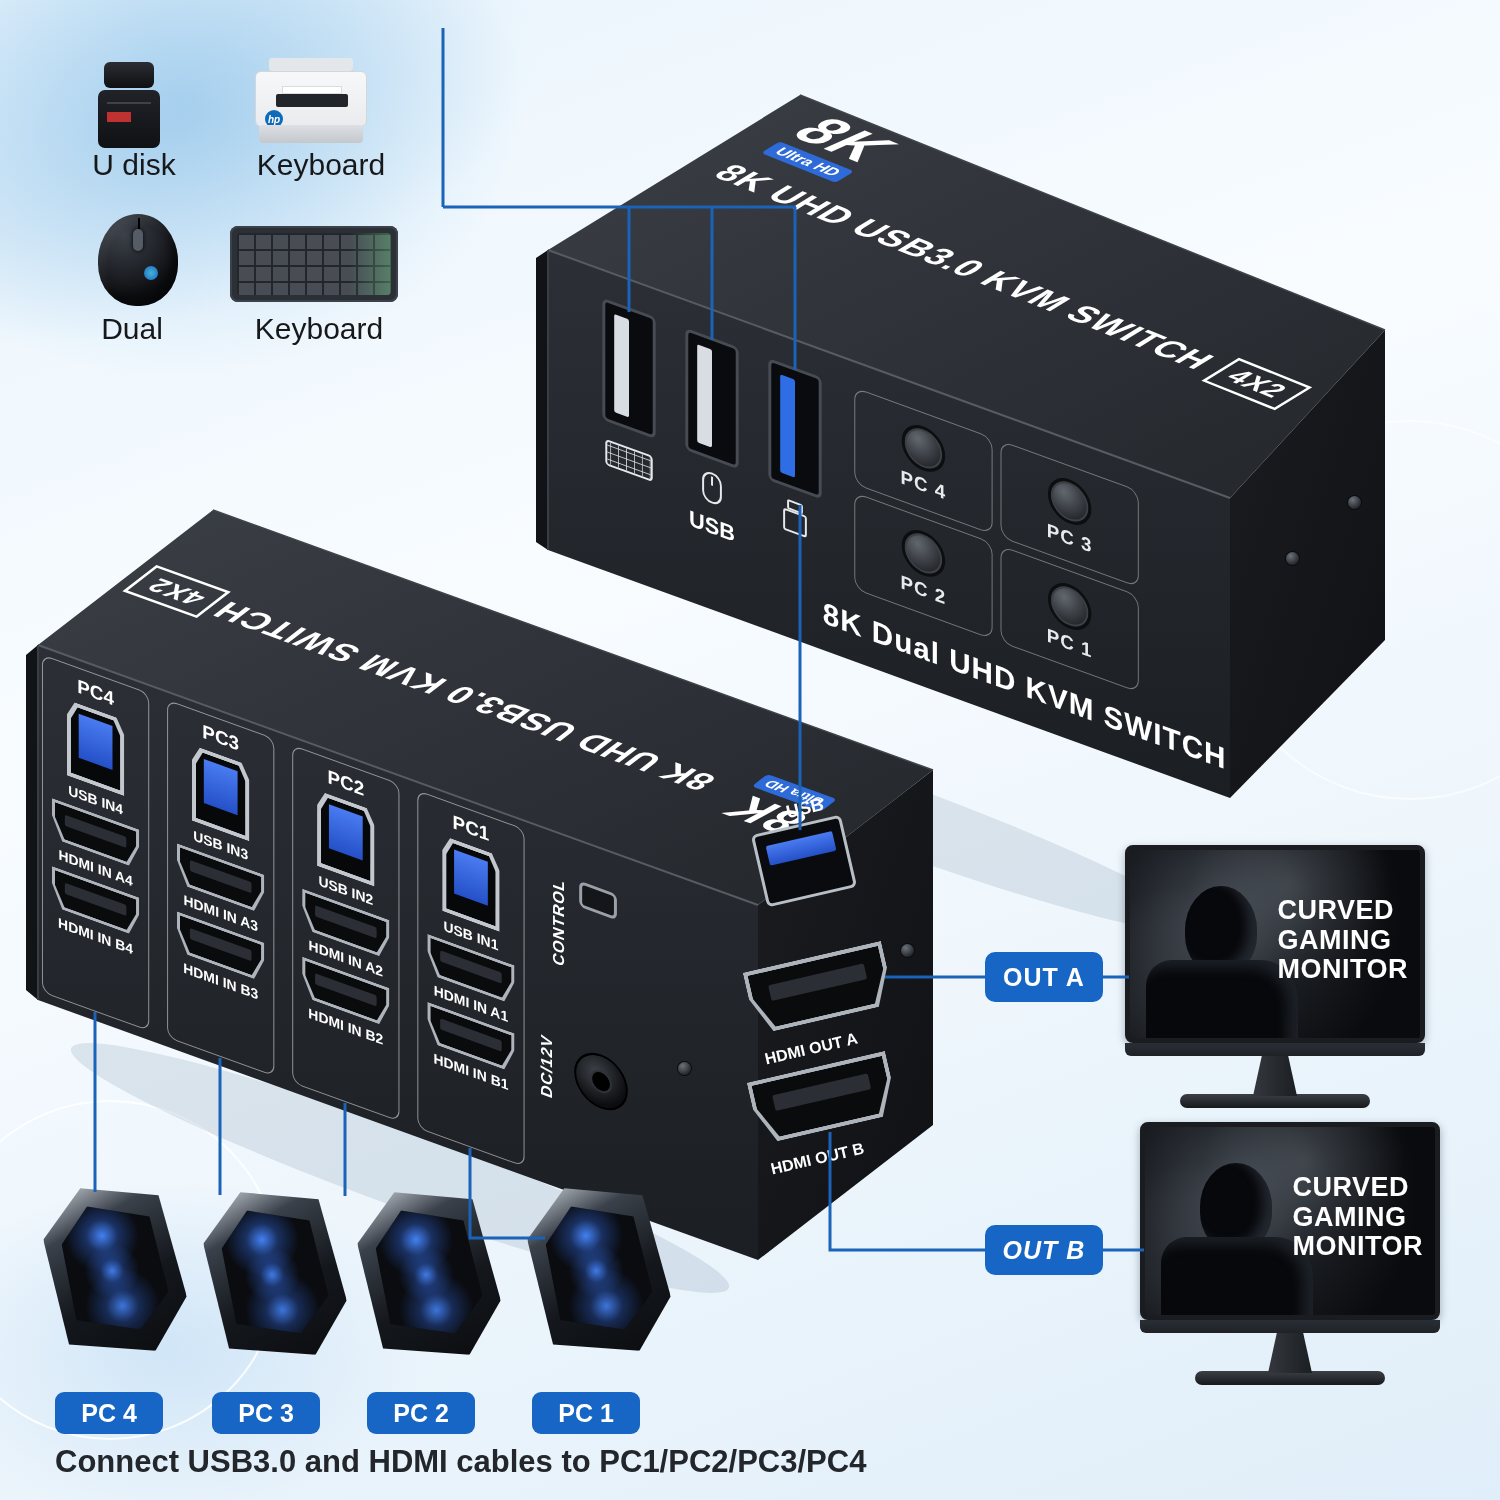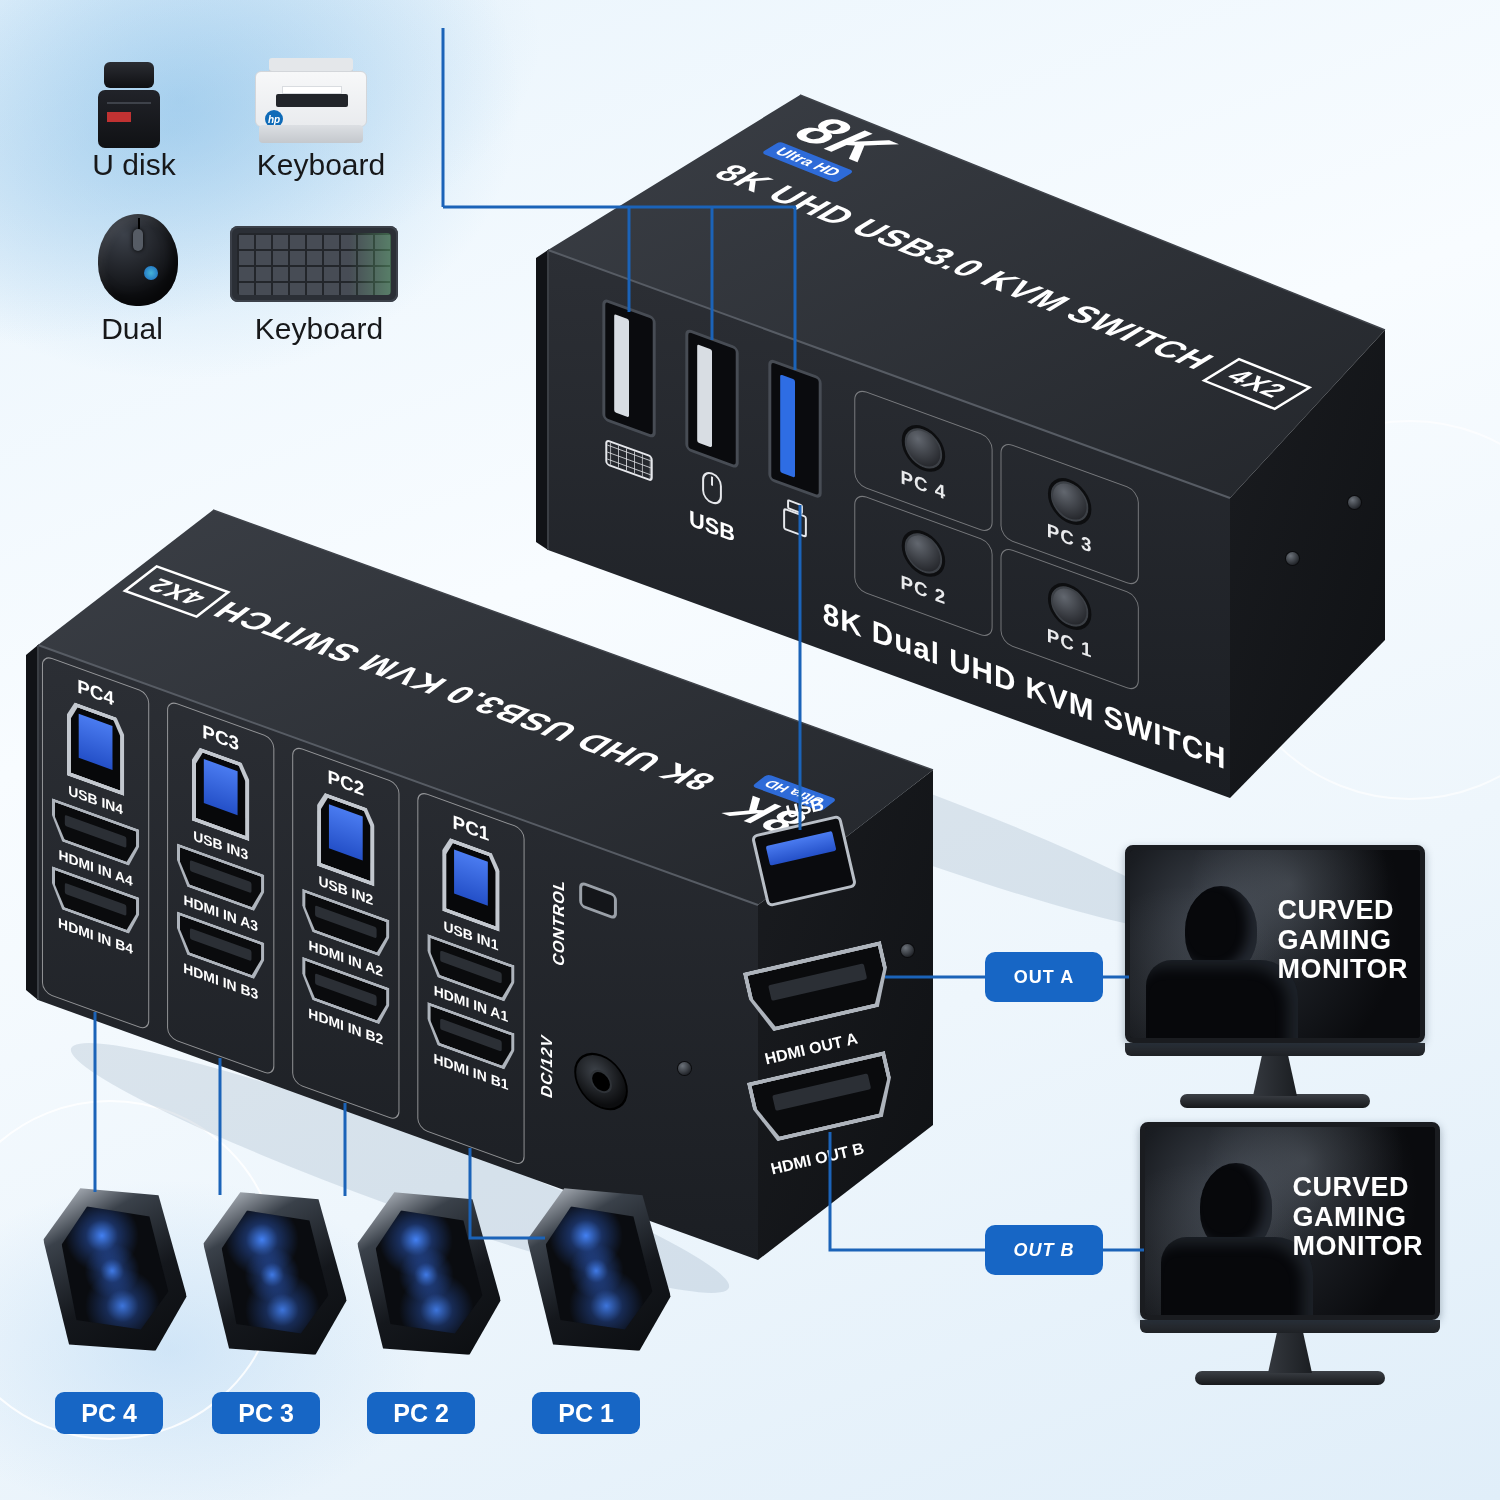--- a/index.html
+++ b/index.html
@@ -173,21 +173,21 @@
   #side-hdmi-a { left:748px; top:956px; }
   #side-hdmi-a-label { left:764px; top:1040px; color:#fff; font-size:16px; font-weight:bold; white-space:nowrap; }
   #side-hdmi-b { left:752px; top:1066px; }
   #side-hdmi-b-label { left:770px; top:1150px; color:#fff; font-size:16px; font-weight:bold; white-space:nowrap; }
 
   .screw { position:absolute; z-index:3; width:13px; height:13px; border-radius:50%;
     background:radial-gradient(circle at 35% 30%, #6c727a, #22252a 75%); box-shadow:0 0 0 1px #0b0c0e; }
 
   
   .out-badge { position:absolute; z-index:6; width:118px; height:50px; background:#1766c5; border-radius:10px;
-    color:#fff; font-size:18px; font-weight:bold; letter-spacing:1px;
+    color:#fff; font-size:25px; font-weight:bold; letter-spacing:1px;
     display:flex; align-items:center; justify-content:center; }
   #outa { left:985px; top:952px; } #outb { left:985px; top:1225px;font-style:italic; }
 
   .monitor { position:absolute; z-index:4; width:300px; }
   #mon1 { left:1125px; top:845px; } #mon2 { left:1140px; top:1122px; }
   .mon-screen { position:relative; width:300px; height:198px; background:#0d0f13; border:5px solid #1a1c20;
     border-radius:8px; overflow:hidden; box-shadow:0 3px 8px rgba(20,40,60,.35); }
   .mon-bg { position:absolute; inset:0;
     background:radial-gradient(circle at 30% 35%, #40464f 0%, #1a1d22 42%, #0a0b0e 78%); }
   .mon-smoke { position:absolute; inset:0;
@@ -556,13 +556,14 @@
     <div class="pc-glass">
         <div class="pc-glow"></div>
       </div>
   </div>
 
   <div class="pc-badge" id="pcb4">PC 4</div>
   <div class="pc-badge" id="pcb3">PC 3</div>
   <div class="pc-badge" id="pcb2">PC 2</div>
   <div class="pc-badge" id="pcb1">PC 1</div>
 
+  <div class="caption">Connect USB3.0 and HDMI cables to PC1/PC2/PC3/PC4</div>
 </div>
 
 </body></html>

